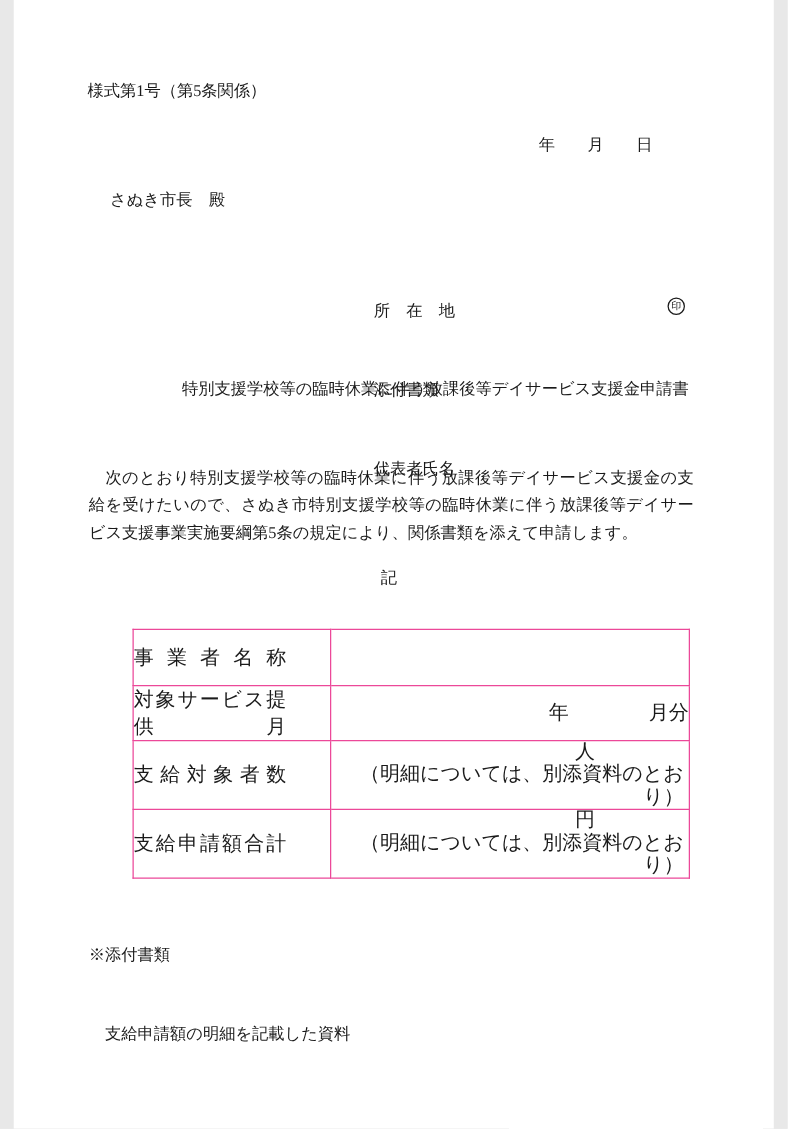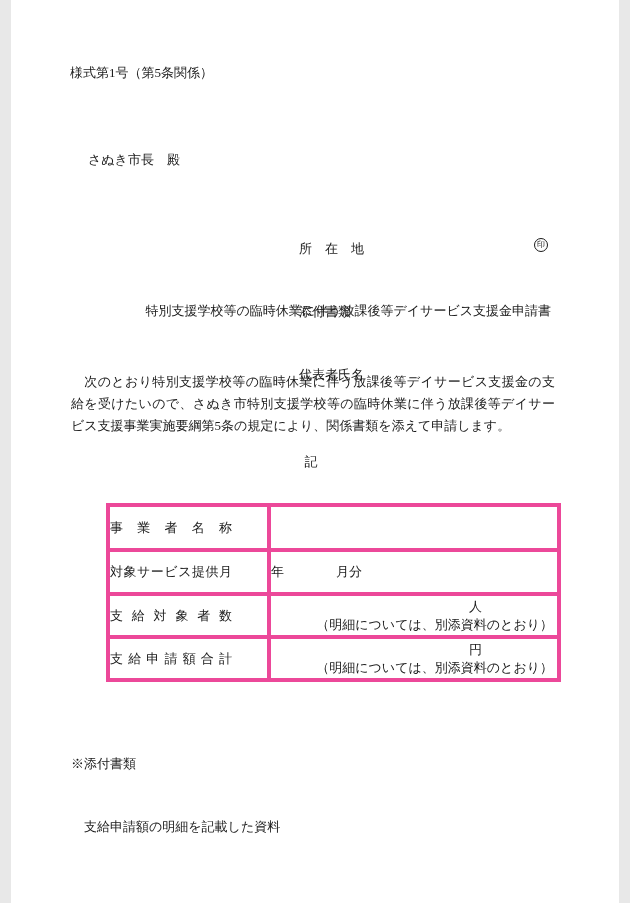--- a/index.html
+++ b/index.html
@@ -36,49 +36,50 @@
     line-height: 22px; text-align: justify; white-space: normal;
   }
   .ki-heading { left: 60px; top: 453px; width: 480px; text-align: center; }
 
   table.application-table {
     position: absolute; left: 95px; top: 503px;
     width: 443px; border-collapse: collapse;
     table-layout: fixed;
   }
   table.application-table td {
-    border: 4px solid #ec4899;
+    border: 1px solid #ec4899;
     padding: 0;
     vertical-align: middle;
-    font-size: 13px;
+    font-size: 16px;
     font-family: Liberation Serif, serif;
   }
   td.cell-label { width: 157px; padding-left: 18px; }
   td.cell-value { width: 286px; }
   .jlabel {
     display: inline-block; width: 122px;
     text-align: justify; text-align-last: justify;
   }
   tr.row-1 { height: 45px; }
   tr.row-2 { height: 44px; margin-top: 18px; }
   tr.row-3 { height: 43px; }
   tr.row-4 { height: 43px; }
-  .value-center { text-align: left; white-space: pre; }
+  .value-center { text-align: right; white-space: pre; }
   .unit-line { text-align: right; padding-right: 75px; line-height: 18px; }
   .note-line { text-align: right; padding-right: 4px; line-height: 18px; }
 
   .attachments { left: 60px; top: 711px; line-height: 21px; }
 </style>
 </head>
 <body>
 
 <div class="page">
 
   <div class="abs form-number">様式第1号（第5条関係）</div>
 
+  <div class="abs date-line">年　　月　　日</div>
 
   <div class="abs addressee">さぬき市長　殿</div>
 
   <div class="abs applicant-block">
     <div>所　在　地</div>
     <div>添付書類</div>
     <div>代表者氏名</div>
   </div>
 
   <div class="seal">印</div>

